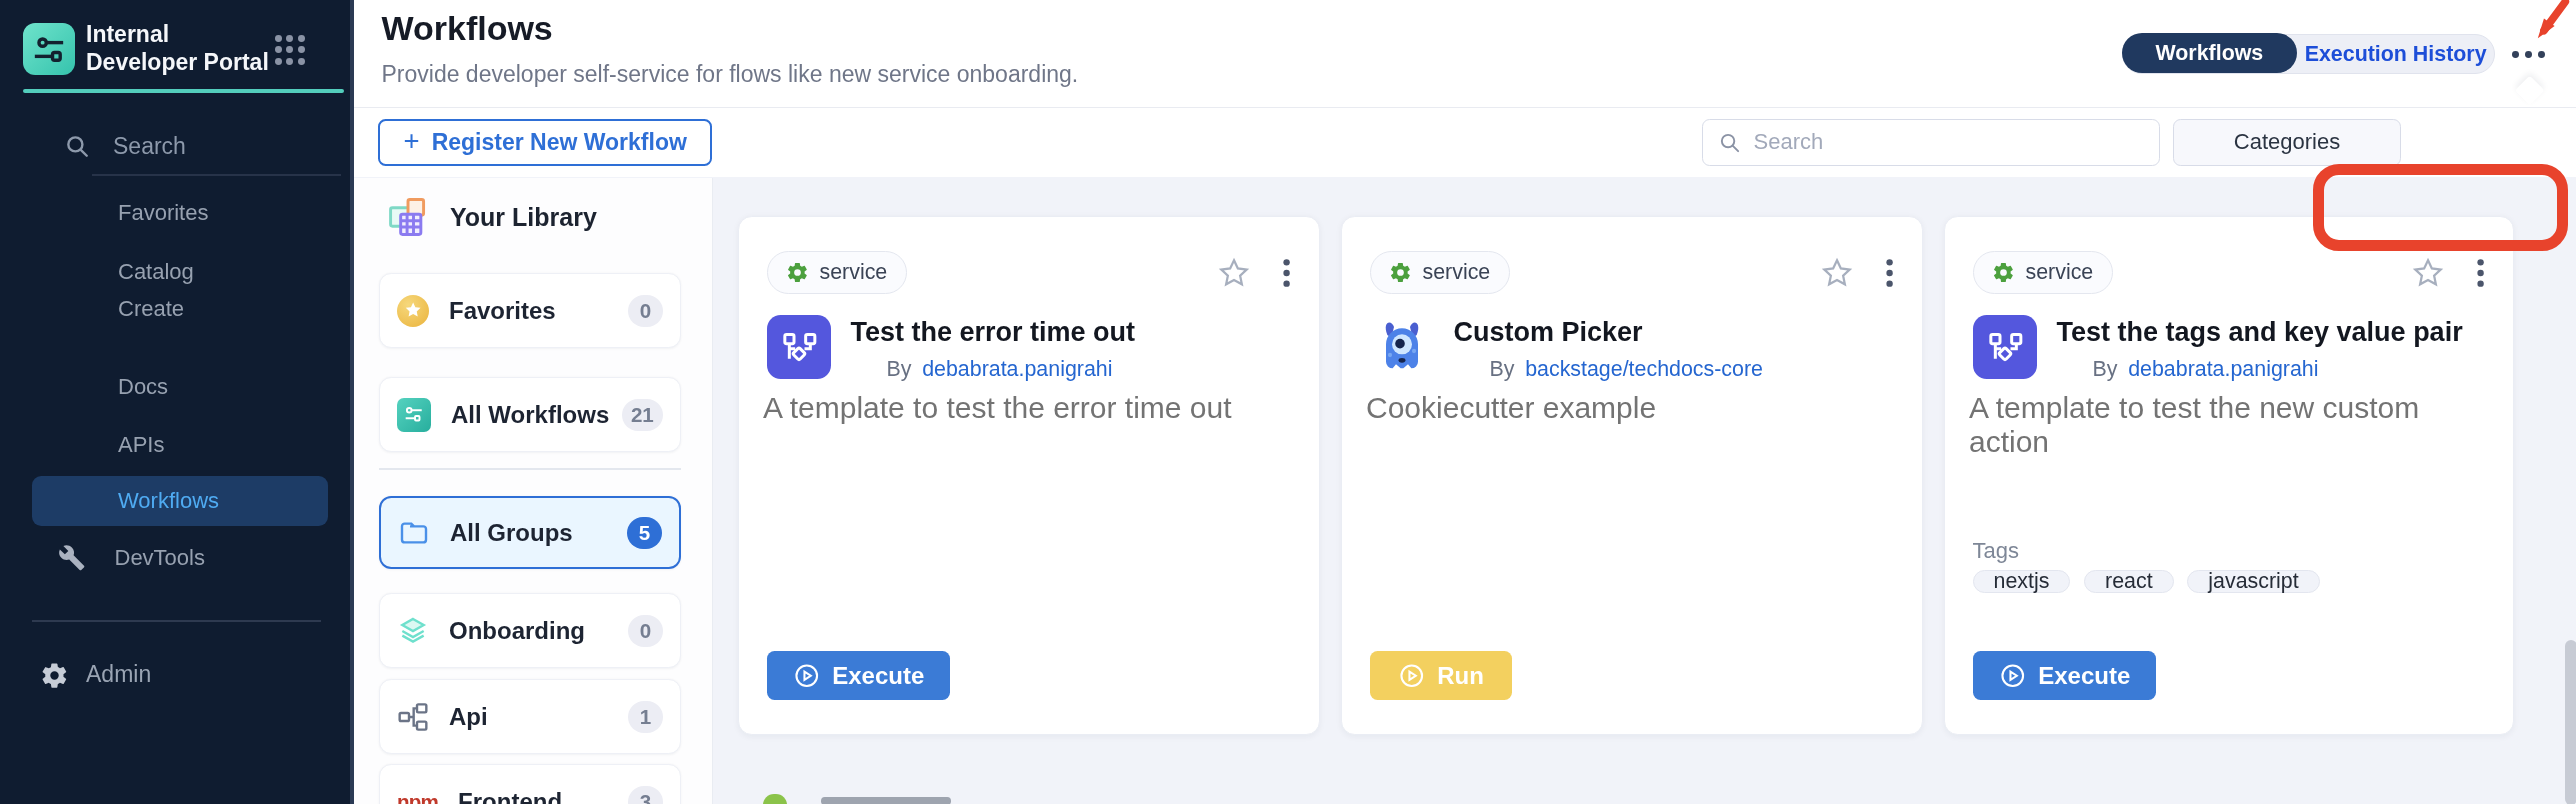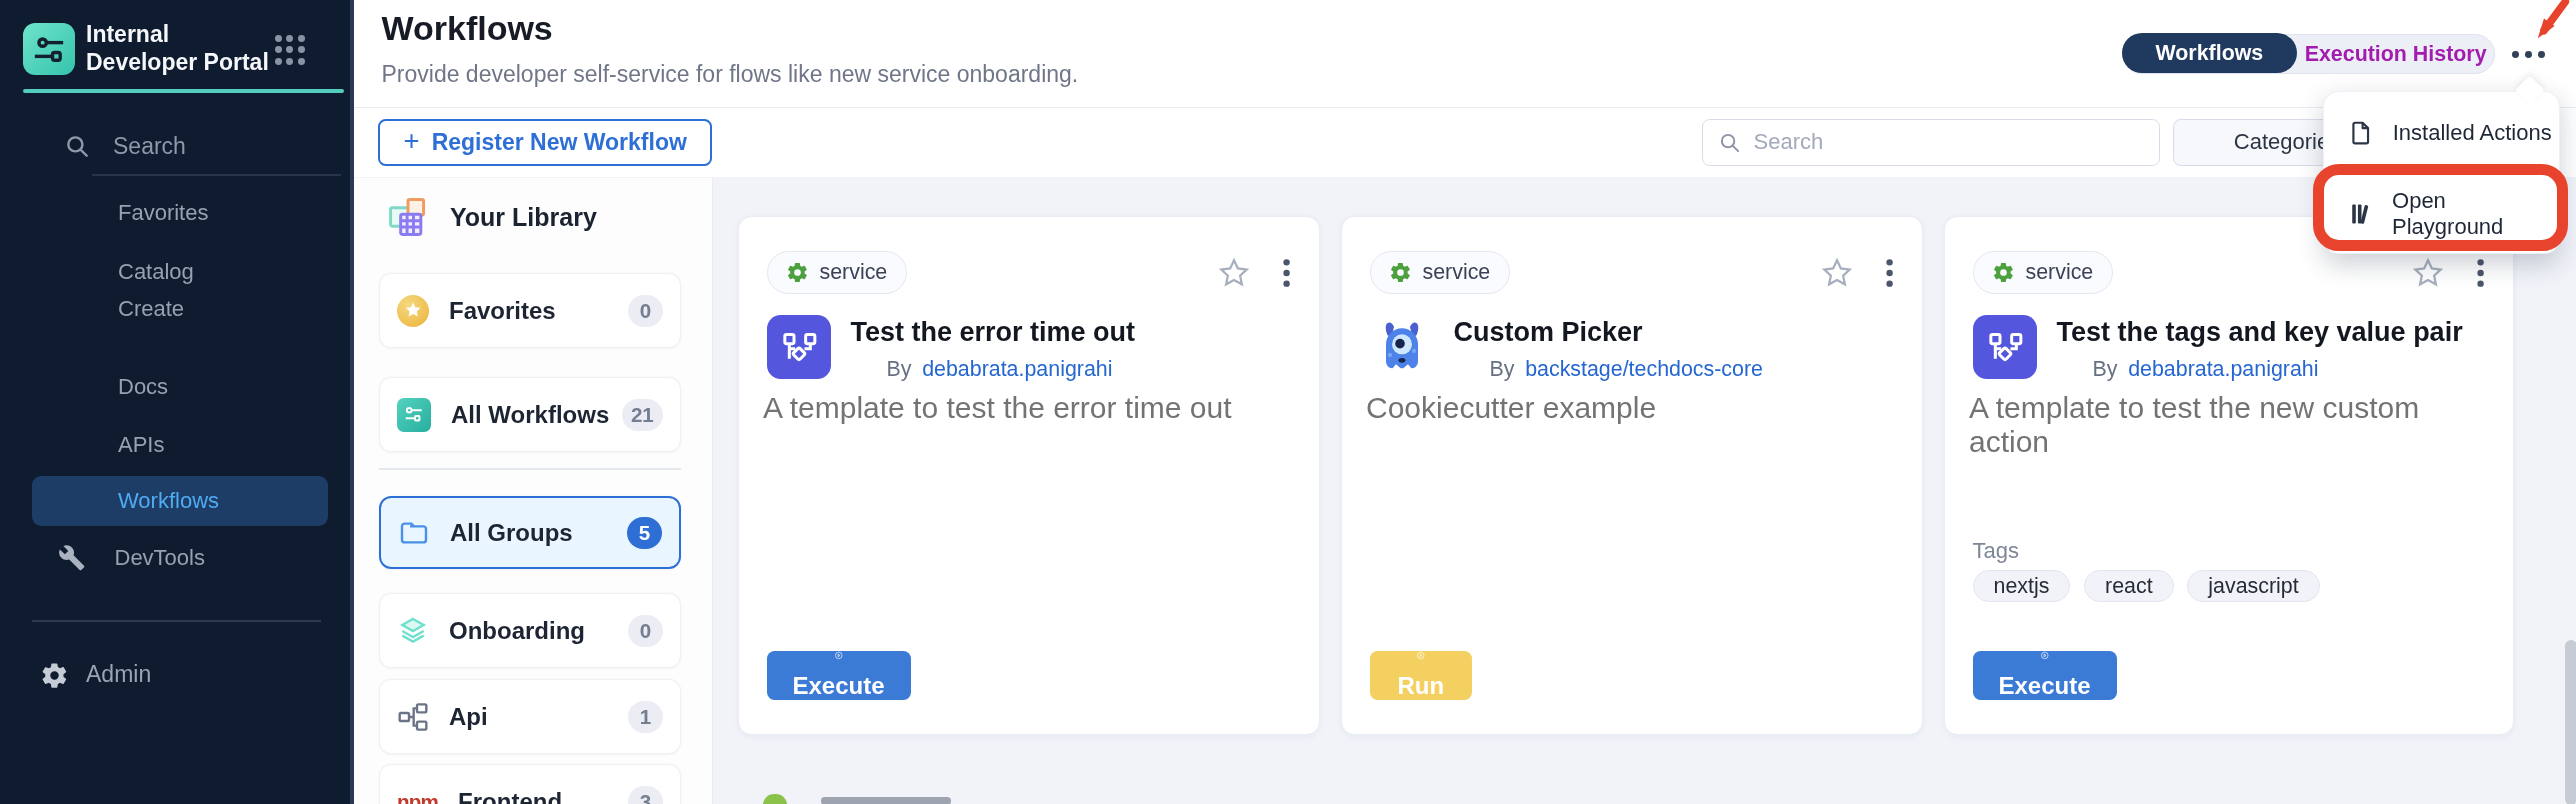--- a/index.html
+++ b/index.html
@@ -33,21 +33,21 @@
 
   
   .band-header { position:absolute; left:354px; top:0; width:2222px; height:108px; background:#fff;
     border-bottom:1.5px solid #e9ebf1; }
   .page-title { position:absolute; left:27.5px; top:9.2px; font-size:34px; font-weight:700; color:#161b26; }
   .page-subtitle { position:absolute; left:27.5px; top:61px; font-size:23px; color:#6f7688; }
   .toggle { position:absolute; left:1768px; top:34px; width:373px; height:40px; background:#edeff6;
     border:1.5px solid #e0e3ed; border-radius:20.6px; display:flex; align-items:center; }
   .toggle .on { height:40px; margin:-1.5px 0 0 -1.5px; padding:0 34px; border-radius:20.6px; background:#20395f;
     color:#fff; font-size:21.4px; font-weight:700; display:flex; align-items:center; cursor:pointer; }
-  .toggle .off { flex:1; text-align:center; color:#a21caf; font-size:21.4px; font-weight:600; cursor:pointer; }
+  .toggle .off { flex:1; text-align:center; color:#1d4ed8; font-size:21.4px; font-weight:600; cursor:pointer; }
   .dots-btn { position:absolute; left:2158px; top:47px; width:43px; height:15.3px; display:flex; gap:6.1px;
     align-items:center; cursor:pointer; }
   .dots-btn i { width:6.9px; height:6.9px; border-radius:50%; background:#33415a; }
 
   
   .band-toolbar { position:absolute; left:354px; top:108px; width:2222px; height:69px; background:#fff; }
   .register-btn { position:absolute; left:24.4px; top:10.7px; height:47px; padding:0 23px;
     border:2.3px solid #2e6fd6; border-radius:7.6px; background:#fff; color:#2e6fd6;
     font-size:23px; font-weight:600; display:flex; align-items:center; gap:12.2px; cursor:pointer; }
   .register-btn .plus { font-size:27.5px; font-weight:400; margin-top:-2.3px; }
@@ -92,25 +92,25 @@
   .card-main { position:absolute; left:27.5px; top:98px; display:flex; gap:20px; }
   .tile { width:64px; height:64px; border-radius:13.7px; background:#5457dd; display:flex;
     align-items:center; justify-content:center; flex:none; }
   .tile.monster { background:transparent; }
   .wf-title { font-size:27px; font-weight:700; color:#131720; margin-top:1.5px; }
   .byline { margin-top:9.2px; font-size:21.4px; color:#687183; display:flex; gap:10.7px;margin-left:36px; }
   .byline a { color:#2566d0; text-decoration:none; cursor:pointer; }
   .wf-desc { position:absolute; left:24px; top:174px; right:27.5px; font-size:30px; color:#737373; }
   .tags-label { position:absolute; left:27.5px; top:321px; font-size:22px; color:#7e8797; }
   .tags-row { position:absolute; left:27.5px; top:353px; display:flex; gap:13.7px; }
-  .tag-pill { height:32px; border-radius:20.6px; background:#f1f3f9; border:1.5px solid #e3e6ef;
+  .tag-pill { height:23px; border-radius:20.6px; background:#f1f3f9; border:1.5px solid #e3e6ef;
     display:flex; align-items:center; padding:0 20px; font-size:21.4px; color:#262c37; }
   .action-btn { position:absolute; left:27.5px; bottom:34px; height:49px; border:none; border-radius:7.6px;
     color:#fff; font-size:24px; font-weight:700; font-family:"Liberation Sans",sans-serif;
-    display:flex; align-items:center; gap:12.2px; padding:0 26px; cursor:pointer;flex-direction:column; }
+    display:flex; align-items:center; gap:12.2px; padding:0 26px; cursor:pointer; }
   .btn-blue { background:#3b7bd6; }
   .btn-yellow { background:#f3d05f; padding:0 28px; }
 
   
   .popup { position:absolute; left:2323px; top:91px; width:237px; height:163px; background:#fff;
     border:0.8px solid #eef0f5; border-radius:15.3px; box-shadow:0 9.2px 26px rgba(25,35,60,.22); z-index:50; }
   .popup-caret { position:absolute; left:2519px; top:80px; width:21.4px; height:21.4px; background:#fff;
     transform:rotate(45deg); border-radius:3.1px; box-shadow:-2.3px -2.3px 6.1px rgba(25,35,60,.08); z-index:51; }
   .menu-item { position:absolute; left:0; width:100%; height:81px; display:flex; align-items:center;
     gap:18.3px; padding-left:24.4px; font-size:22px; font-weight:500; color:#1f2737; cursor:pointer; z-index:52; }
@@ -438,37 +438,20 @@
         <span>Execute</span>
       </button>
     </div>
 
     <div class="peek-icon"></div>
     <div class="peek-text"></div>
     <div class="scroll-thumb"></div>
   </div>
 
   <div class="popup-caret"></div>
-  <div class="popup">
-    <div class="menu-item first">
-      <svg width="26" height="26" viewBox="0 0 24 24" fill="none" stroke="#2c3545" stroke-width="2" stroke-linejoin="round">
-        <path d="M6.5 2.5h7l5 5V20a1.5 1.5 0 0 1-1.5 1.5H6.5A1.5 1.5 0 0 1 5 20V4a1.5 1.5 0 0 1 1.5-1.5z"></path>
-          <path d="M13.5 2.5v5h5"></path>
-      </svg>
-      <span>Installed Actions</span>
-    </div>
-    <div class="menu-item second">
-      <svg width="26" height="26" viewBox="0 0 24 24" fill="#2c3545">
-        <rect x="4" y="3" width="3.4" height="18" rx="1"></rect>
-          <rect x="9.4" y="3" width="3.4" height="18" rx="1"></rect>
-        <rect x="13.8" y="3.4" width="3.4" height="18" rx="1" transform="rotate(14 15.5 12.4)"></rect>
-      </svg>
-      <span>Open Playground</span>
-    </div>
-  </div>
   <div class="red-ring"></div>
   <svg class="red-arrow" width="58" height="46" viewBox="0 0 76 60">
     <path d="M62 2 L34 40" stroke="#e8432c" stroke-width="10" stroke-linecap="round"></path>
     <path d="M22 56 L44 40 L30 30 Z" fill="#e8432c" transform="translate(4,-6)"></path>
   </svg>
 
 </div>
 
 
 </body></html>

